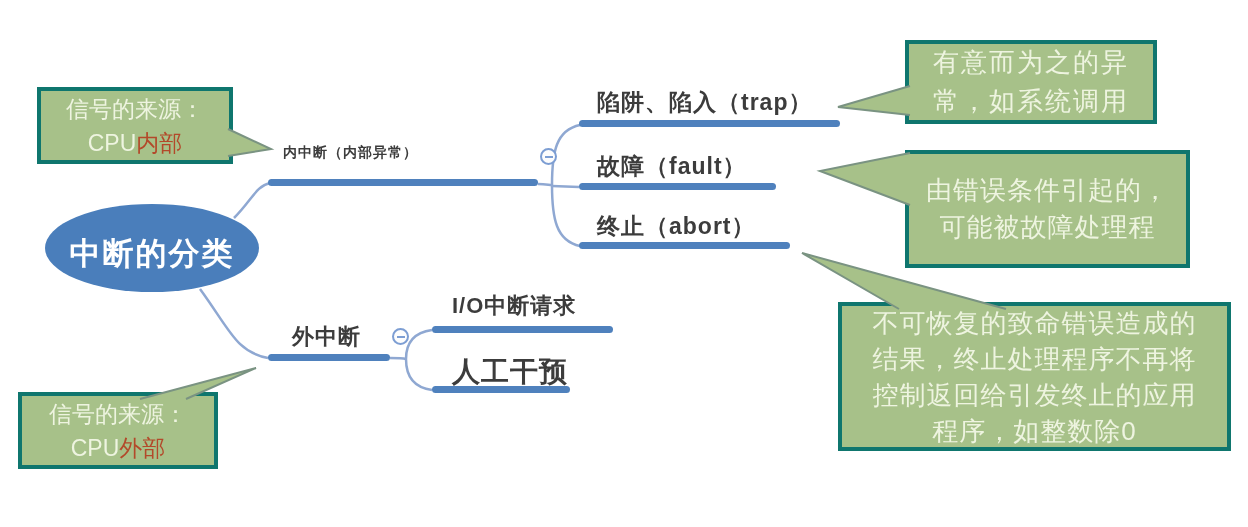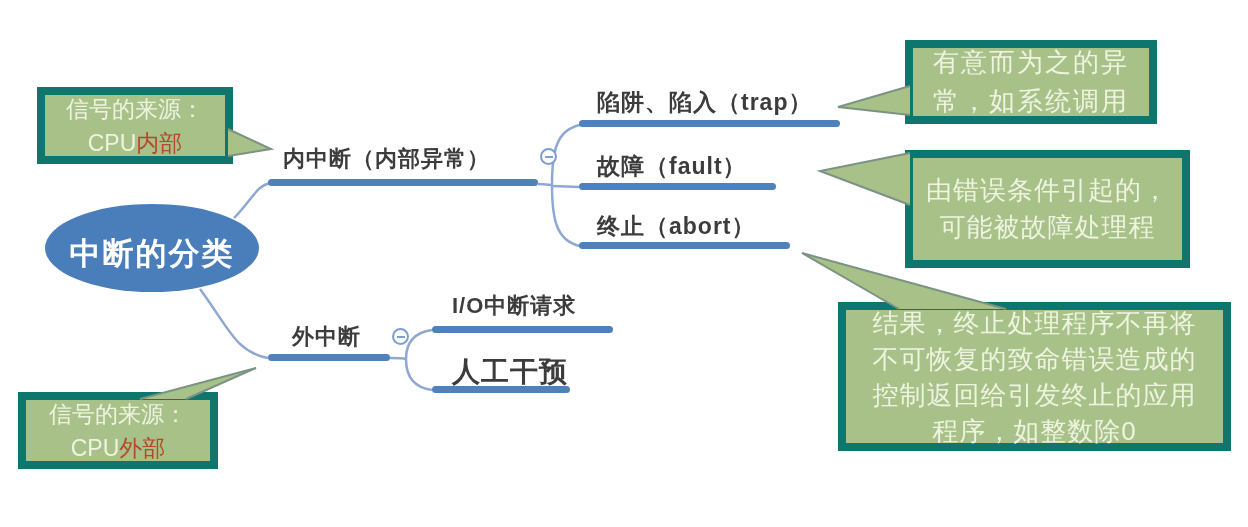--- a/index.html
+++ b/index.html
@@ -20,21 +20,21 @@
     display:flex; align-items:center; justify-content:center;
   }
   .root-node span {
     color:#ffffff; font-size:31px; font-weight:700; letter-spacing:2px; white-space:nowrap;margin-top:12px;
   }
 
   
   .topic-label {
     position:absolute; color:#3c3c3c; font-weight:700; white-space:nowrap; letter-spacing:1px;
   }
-  .lbl-internal { left:283px; top:144px; font-size:22px; }
+  .lbl-internal { left:283px; top:144px; font-size:14px; }
   .lbl-trap     { left:597px; top:87px;  font-size:23px; }
   .lbl-fault    { left:597px; top:151px; font-size:23px; }
   .lbl-abort    { left:597px; top:211px; font-size:23px; }
   .lbl-external { left:292px; top:322px; font-size:22px; }
   .lbl-io       { left:452px; top:291px; font-size:22px; }
   .lbl-manual   { left:452px; top:353px; font-size:28px; }
 
   
   .underline {
     position:absolute; height:7px; border-radius:3.5px; background:#4f81bd;
@@ -52,21 +52,21 @@
     position:absolute; width:17px; height:17px; border-radius:50%;
     border:2px solid #7d9ed3; background:#fdfdfd;
     display:flex; align-items:center; justify-content:center; cursor:pointer;
   }
   .tg-internal { left:540px; top:148px; }
   .tg-external { left:392px; top:328px; }
   .minus-line { display:block; width:8px; height:2px; background:#7d9ed3; }
 
   
   .callout {
-    position:absolute; background:#a7c189; border:8px solid #0f766e;
+    position:absolute; background:#a7c189; border:4px solid #0f766e;
     color:#eef4e0; text-align:center; display:flex; flex-direction:column;
     align-items:center; justify-content:center;
   }
   .callout div { white-space:nowrap; }
   .co-top-left     { left:37px;  top:87px;  width:196px; height:77px; font-size:23px; line-height:34px; }
   .co-bottom-left  { left:18px;  top:392px; width:200px; height:77px; font-size:23px; line-height:34px; }
   .co-top-right    { left:905px; top:40px;  width:252px; height:84px; font-size:26px; line-height:39px; letter-spacing:2px; }
   .co-middle-right { left:905px; top:150px; width:285px; height:118px; font-size:26px; line-height:37px; letter-spacing:1px; }
   .co-bottom-right { left:838px; top:302px; width:393px; height:149px; font-size:26px; line-height:36px; letter-spacing:1px; }
   .red-part { color:#b3492a; }
@@ -92,22 +92,22 @@
       <div>有意而为之的异</div>
       <div>常，如系统调用</div>
     </div>
 
     <div class="callout co-middle-right">
       <div>由错误条件引起的，</div>
       <div>可能被故障处理程</div>
     </div>
 
     <div class="callout co-bottom-right">
+      <div>不可恢复的致命错误造成的</div>
       <div>结果，终止处理程序不再将</div>
-      <div>不可恢复的致命错误造成的</div>
       <div>控制返回给引发终止的应用</div>
       <div>程序，如整数除0</div>
     </div>
   </div>
 
   <svg id="connector-svg" width="1248" height="527" viewBox="0 0 1248 527">
 
     <path d="M 228,129 L 271,149 L 228,156" fill="#a7c189" stroke="#7a9382" stroke-width="2"></path>
     <path d="M 140,399 L 256,368 L 186,399" fill="#a7c189" stroke="#7a9382" stroke-width="2"></path>
     <path d="M 910,86 L 838,107 L 910,115" fill="#a7c189" stroke="#7a9382" stroke-width="2"></path>

